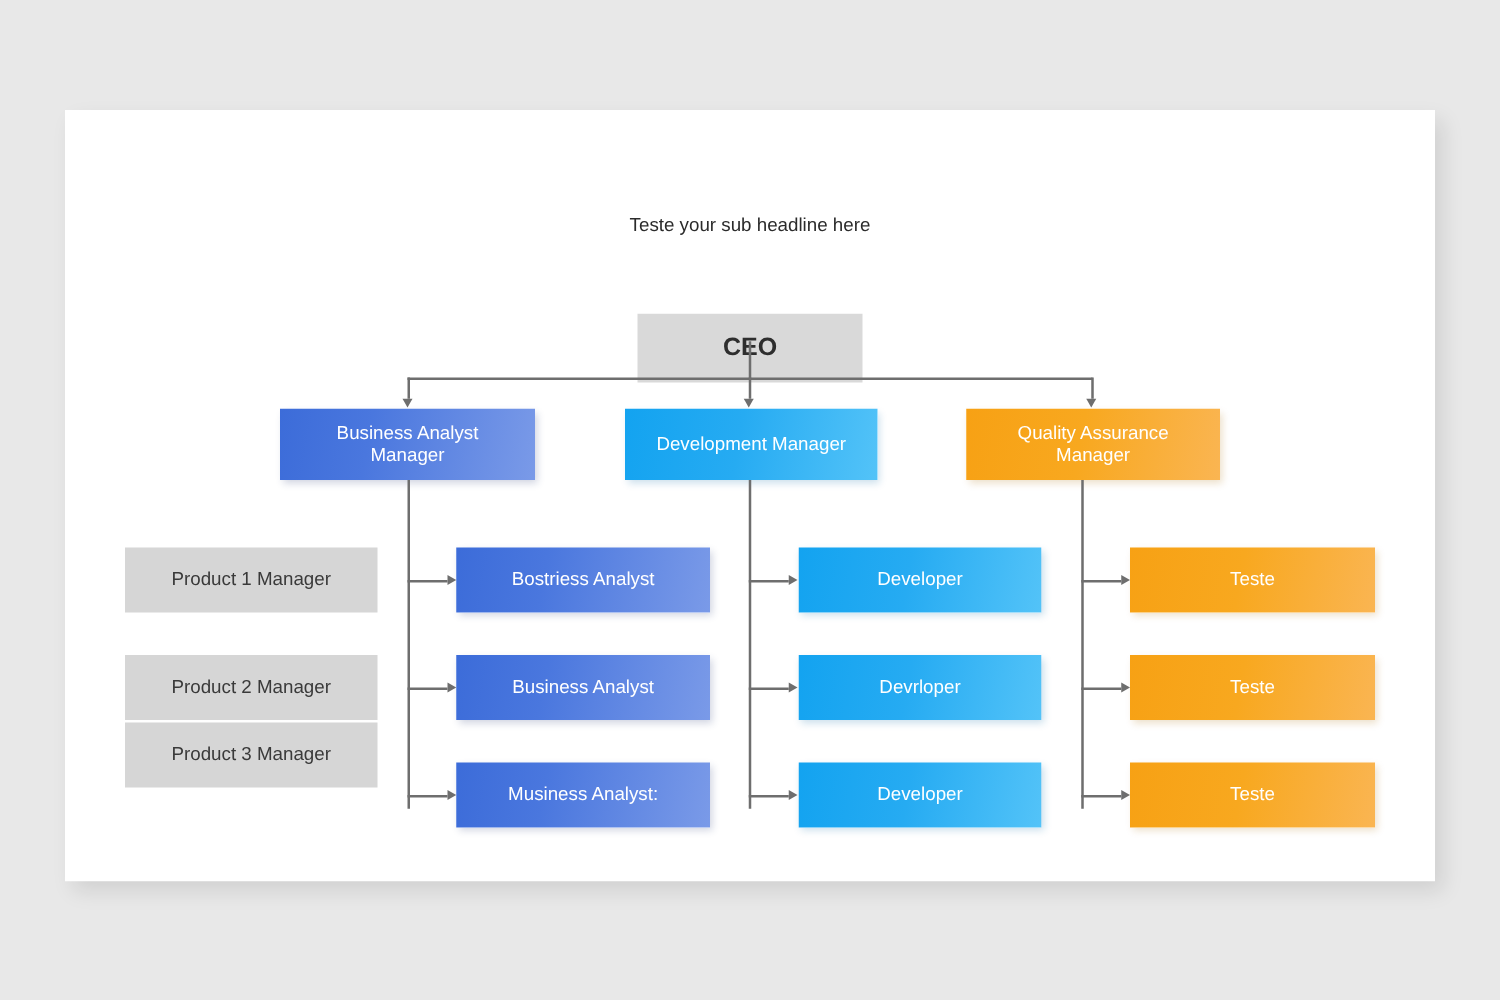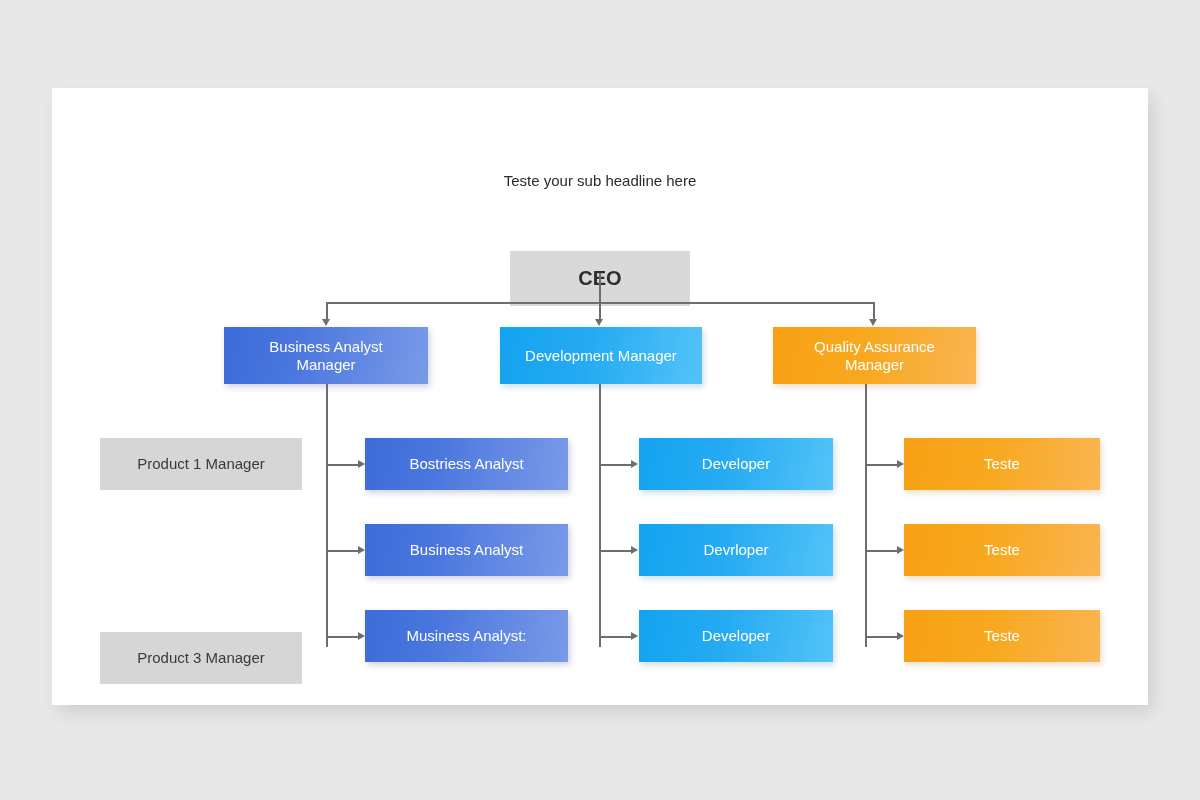--- a/index.html
+++ b/index.html
@@ -192,31 +192,34 @@
   <div class="node blue" style="left:313px; top:350px; width:203px; height:52px;">
     <span>Bostriess Analyst</span>
   </div>
   <div class="node cyan" style="left:587px; top:350px; width:194px; height:52px;">
     <span>Developer</span>
   </div>
   <div class="node orange" style="left:852px; top:350px; width:196px; height:52px;">
     <span>Teste</span>
   </div>
 
+  <div class="node gray" style="left:48px; top:436px; width:202px; height:52px;">
+    <span>Product 2 Manager</span>
+  </div>
   <div class="node blue" style="left:313px; top:436px; width:203px; height:52px;">
     <span>Business Analyst</span>
   </div>
   <div class="node cyan" style="left:587px; top:436px; width:194px; height:52px;">
     <span>Devrloper</span>
   </div>
   <div class="node orange" style="left:852px; top:436px; width:196px; height:52px;">
     <span>Teste</span>
   </div>
 
-  <div class="node gray" style="left:48px; top:544px; width:202px; height:52px;">
+  <div class="node gray" style="left:48px; top:490px; width:202px; height:52px;">
     <span>Product 3 Manager</span>
   </div>
   <div class="node blue" style="left:313px; top:522px; width:203px; height:52px;">
     <span>Musiness Analyst:</span>
   </div>
   <div class="node cyan" style="left:587px; top:522px; width:194px; height:52px;">
     <span>Developer</span>
   </div>
   <div class="node orange" style="left:852px; top:522px; width:196px; height:52px;">
     <span>Teste</span>

